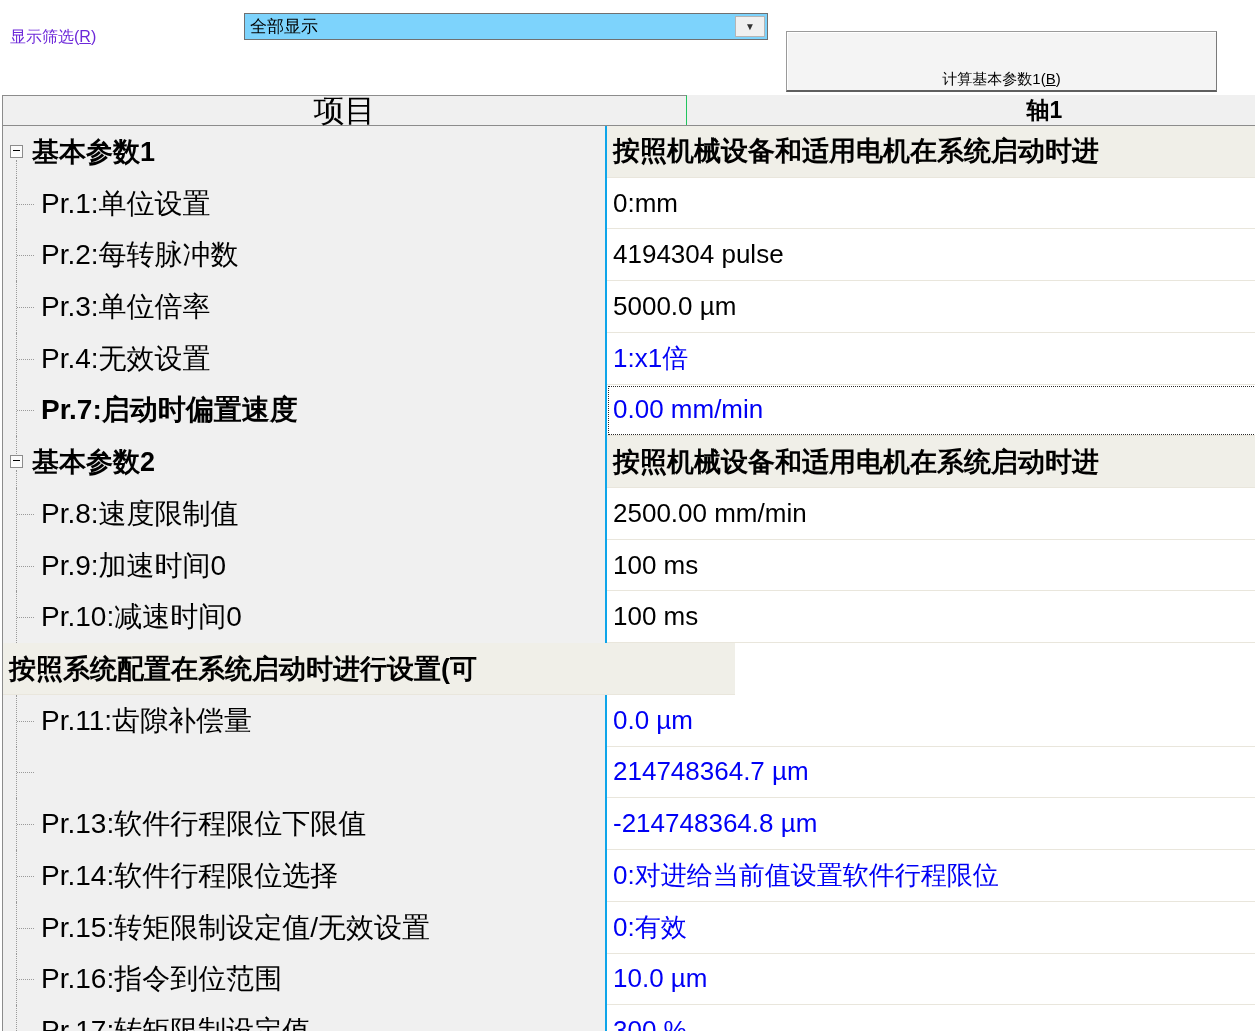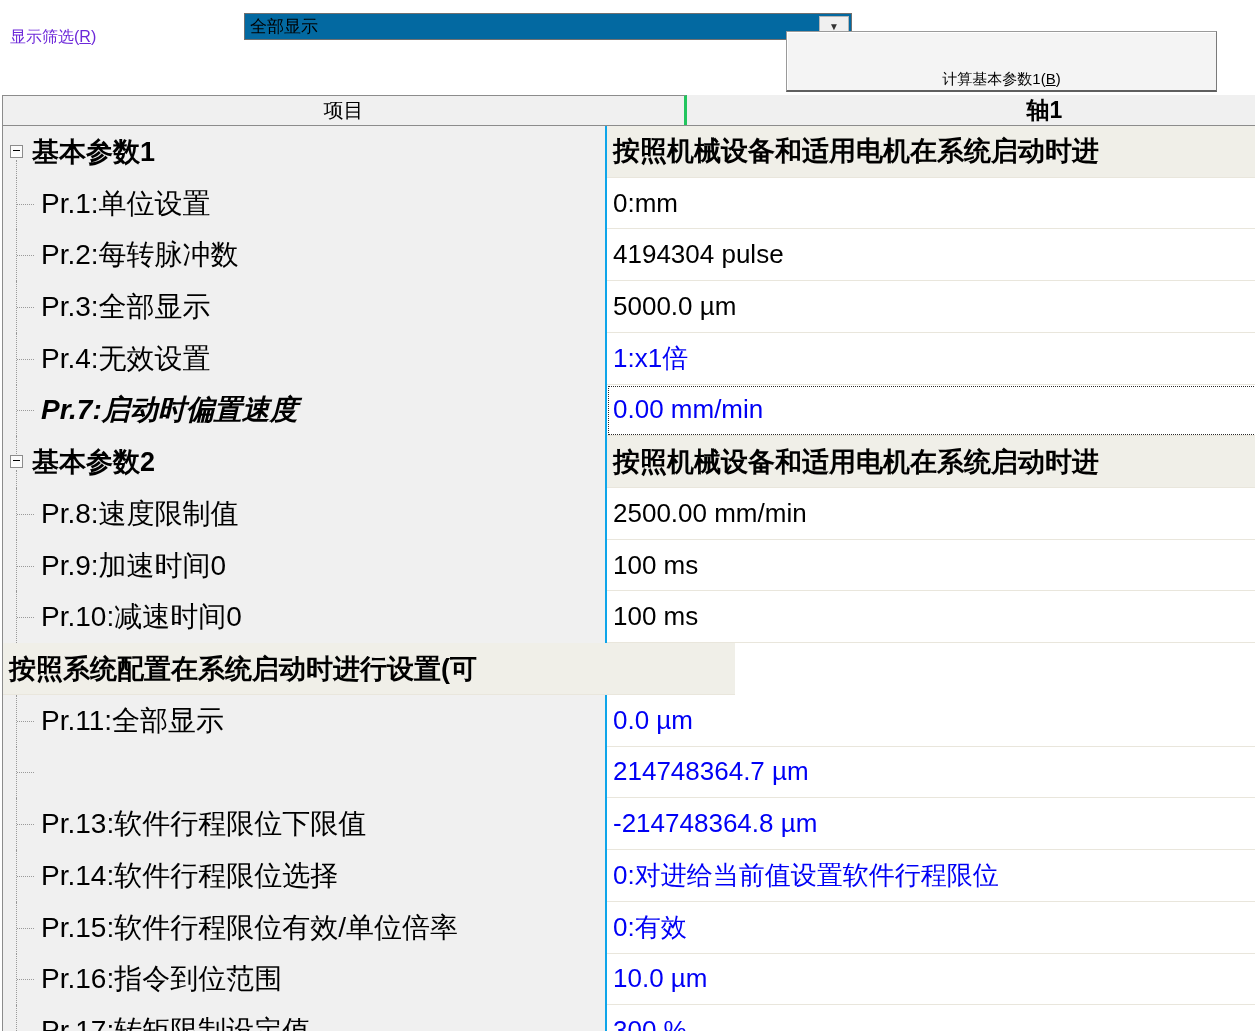--- a/index.html
+++ b/index.html
@@ -10,22 +10,22 @@
     background:#ffffff;
     font-family:"Liberation Sans","DejaVu Sans",sans-serif;
     color:#000;
   }
   
   .filter-label{
     position:absolute;left:10px;top:27px;
     font-size:16px;color:#6d28d9;white-space:nowrap;
   }
   .combo{
-    position:absolute;left:244px;top:13px;width:608px;height:27px;
-    background:#0369a1;border:1px solid #707070;box-sizing:border-box;
+    position:absolute;left:244px;top:13px;width:524px;height:27px;
+    background:#7dd3fc;border:1px solid #707070;box-sizing:border-box;
   }
   .combo-value{
     position:absolute;left:5px;top:0;right:30px;height:25px;
     font-size:17px;line-height:25px;white-space:nowrap;overflow:hidden;
   }
   .combo-arrow{
     position:absolute;top:2px;right:2px;width:30px;height:21px;
     background:#f0f0f0;border:1px solid #b5b5b5;box-sizing:border-box;
     display:flex;align-items:center;justify-content:center;
     font-size:10px;color:#333;
@@ -48,24 +48,24 @@
     border-left:1px solid #8c8c8c;
     box-sizing:border-box;
   }
   .hdr{
     display:flex;height:31px;
     background:#f0f0f0;
     border-bottom:1px solid #8c8c8c;
     box-sizing:border-box;
   }
   .hdr-left{
-    width:700px;border-right:3px solid #22c55e;border-top:1px solid #8c8c8c;
+    width:700px;border-right:1px solid #22c55e;border-top:1px solid #8c8c8c;
     box-sizing:border-box;
     display:flex;align-items:center;justify-content:center;
-    font-size:20px;
+    font-size:31px;
   }
   .hdr-right{
     width:732px;
     display:flex;align-items:center;justify-content:center;
     font-size:23px;font-weight:bold;
   }
   .rows{}
   .prow{display:flex;height:51.72px;box-sizing:border-box;}
   .cell-l{
     position:relative;width:604px;flex:none;
@@ -84,21 +84,21 @@
     padding-left:6px;
     font-size:26px;
     white-space:nowrap;
     overflow:hidden;
   }
   .prow.sec .cell-r{
     background:#f0efe8;font-weight:bold;font-size:27px;
   }
   .sec-label{margin-left:29px;font-size:27px;font-weight:bold;white-space:nowrap;}
   .item-label{margin-left:38px;font-size:28px;white-space:nowrap;}
-  .modified .item-label{font-weight:bold;font-style:italic;}
+  .modified .item-label{font-weight:bold;}
   .focus-cell{outline:1px dotted #2b2b2b;outline-offset:-2px;}
   
   .tline{position:absolute;left:13px;width:0;border-left:1px dotted #9a9a9a;}
   .tline.full{top:0;bottom:0;}
   .tline.top{top:0;height:calc(50% - 8px);}
   .tline.bottom{top:calc(50% + 8px);bottom:0;}
   .tstub{
     position:absolute;left:14px;top:50%;width:17px;height:0;
     border-top:1px dotted #9a9a9a;
   }
@@ -157,21 +157,21 @@
           <div class="tline full"></div>
           <div class="tstub"></div>
           <span class="item-label">Pr.2:每转脉冲数</span>
         </div>
         <div class="cell-r" style="color: rgb(0, 0, 0);">4194304 pulse</div>
       </div>
       <div class="prow item">
         <div class="cell-l">
           <div class="tline full"></div>
           <div class="tstub"></div>
-          <span class="item-label">Pr.3:全部显示</span>
+          <span class="item-label">Pr.3:单位倍率</span>
         </div>
         <div class="cell-r" style="color: rgb(0, 0, 0);">5000.0 µm</div>
       </div>
       <div class="prow item">
         <div class="cell-l">
           <div class="tline full"></div>
           <div class="tstub"></div>
           <span class="item-label">Pr.4:无效设置</span>
         </div>
         <div class="cell-r" style="color: rgb(0, 0, 245);">1:x1倍</div>
@@ -217,21 +217,21 @@
         </div>
         <div class="cell-r" style="color: rgb(0, 0, 0);">100 ms</div>
       </div>
       <div class="prow sec">
         <div class="cell-r">按照系统配置在系统启动时进行设置(可</div>
       </div>
       <div class="prow item">
         <div class="cell-l">
           <div class="tline full"></div>
           <div class="tstub"></div>
-          <span class="item-label">Pr.11:全部显示</span>
+          <span class="item-label">Pr.11:齿隙补偿量</span>
         </div>
         <div class="cell-r" style="color: rgb(0, 0, 245);">0.0 µm</div>
       </div>
       <div class="prow item">
         <div class="cell-l">
           <div class="tline full"></div>
           <div class="tstub"></div>
         </div>
         <div class="cell-r" style="color: rgb(0, 0, 245);">214748364.7 µm</div>
       </div>
@@ -248,21 +248,21 @@
           <div class="tline full"></div>
           <div class="tstub"></div>
           <span class="item-label">Pr.14:软件行程限位选择</span>
         </div>
         <div class="cell-r" style="color: rgb(0, 0, 245);">0:对进给当前值设置软件行程限位</div>
       </div>
       <div class="prow item">
         <div class="cell-l">
           <div class="tline full"></div>
           <div class="tstub"></div>
-          <span class="item-label">Pr.15:软件行程限位有效/单位倍率</span>
+          <span class="item-label">Pr.15:转矩限制设定值/无效设置</span>
         </div>
         <div class="cell-r" style="color: rgb(0, 0, 245);">0:有效</div>
       </div>
       <div class="prow item">
         <div class="cell-l">
           <div class="tline full"></div>
           <div class="tstub"></div>
           <span class="item-label">Pr.16:指令到位范围</span>
         </div>
         <div class="cell-r" style="color: rgb(0, 0, 245);">10.0 µm</div>

